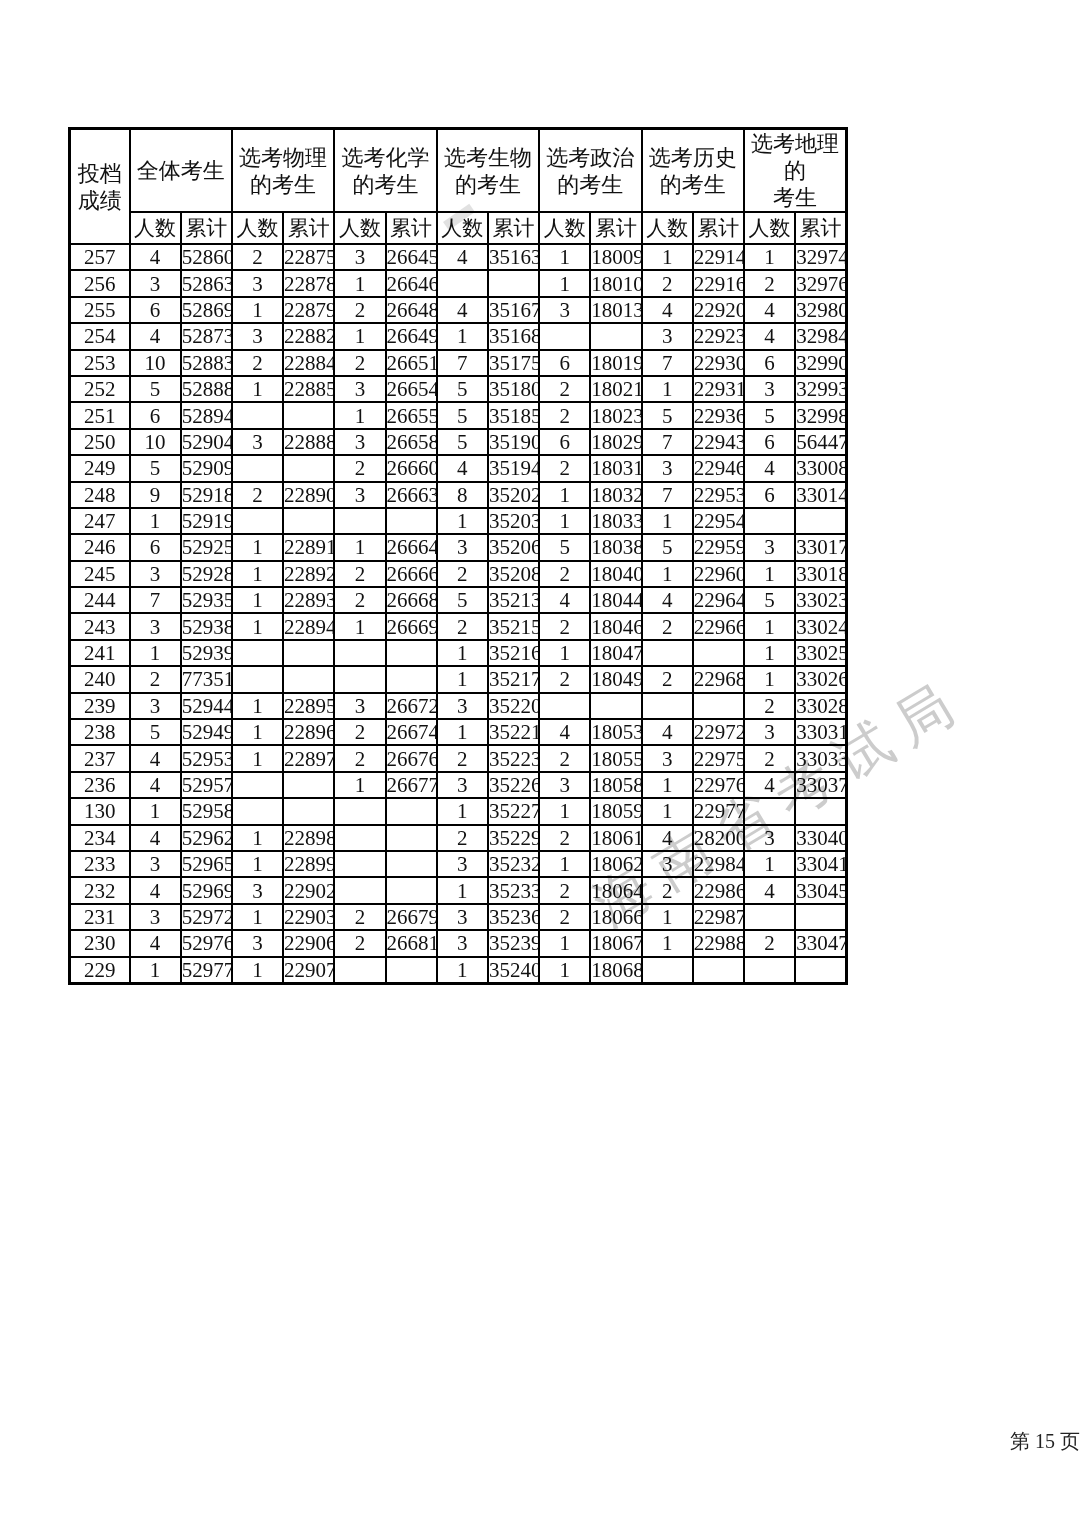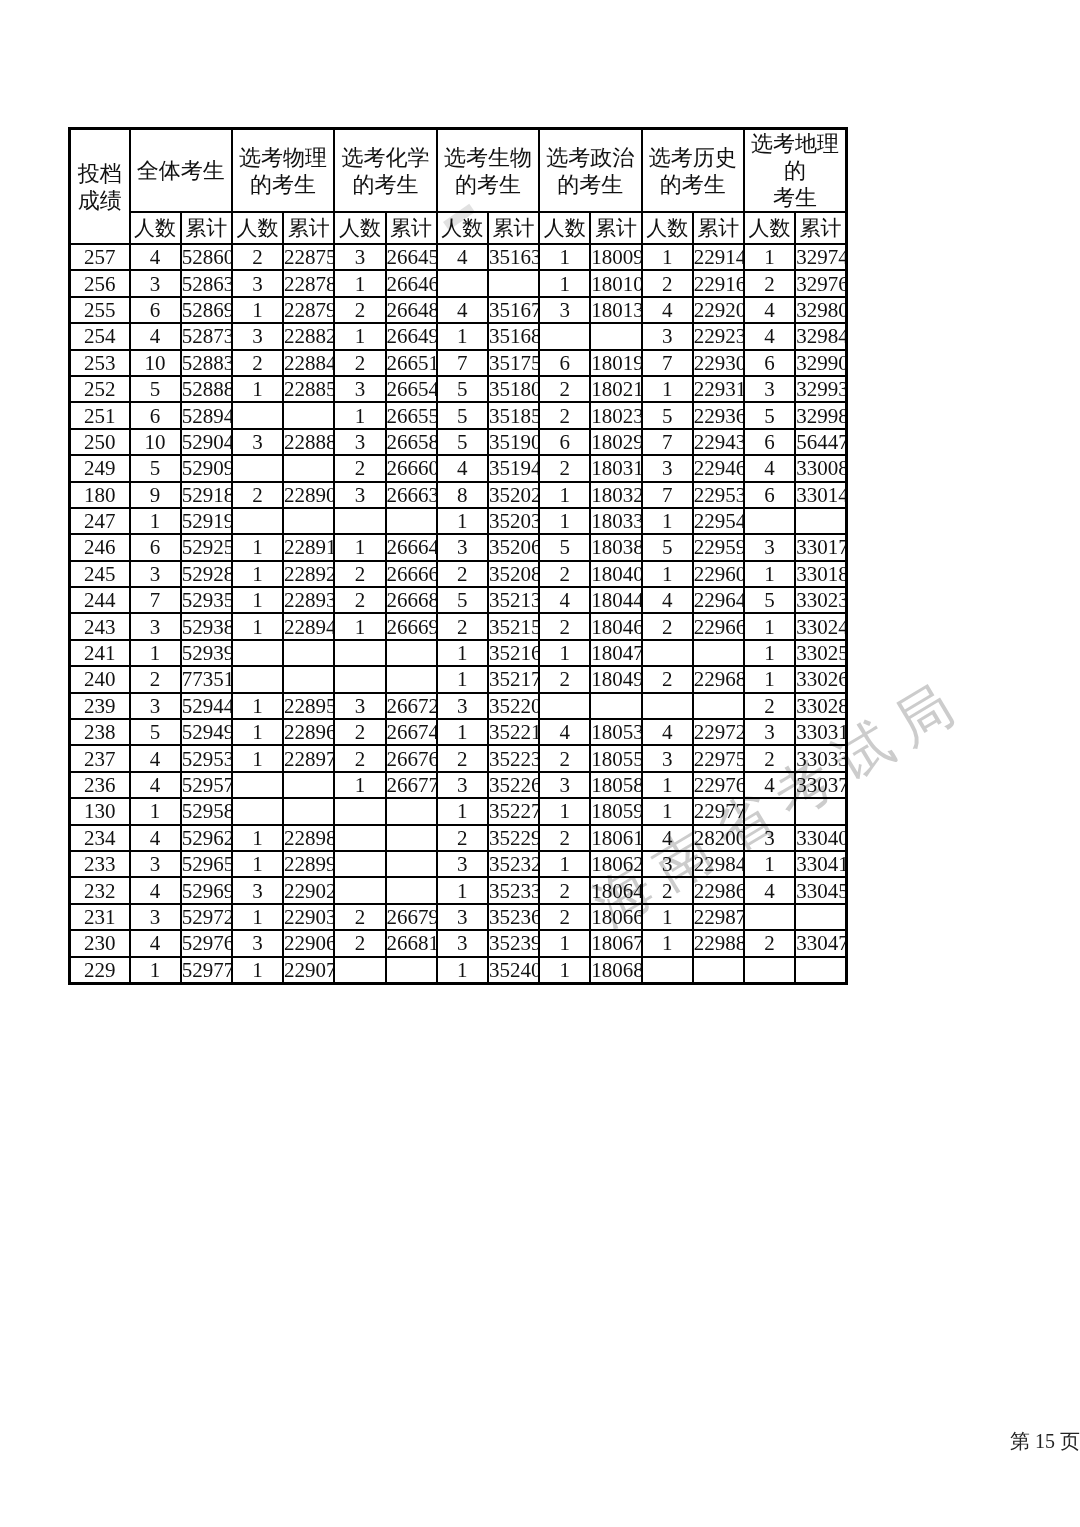--- a/index.html
+++ b/index.html
@@ -300,21 +300,21 @@
         <td class="gb">4</td>
         <td class="tl">35194</td>
         <td class="gb">2</td>
         <td class="tl">18031</td>
         <td class="gb">3</td>
         <td class="tl">22946</td>
         <td class="gb">4</td>
         <td class="tl">33008</td>
       </tr>
       <tr>
-        <td>180</td>
+        <td>248</td>
         <td class="gb">9</td>
         <td class="tl">52918</td>
         <td class="gb">2</td>
         <td class="tl">22890</td>
         <td class="gb">3</td>
         <td class="tl">26663</td>
         <td class="gb">8</td>
         <td class="tl">35202</td>
         <td class="gb">1</td>
         <td class="tl">18032</td>

